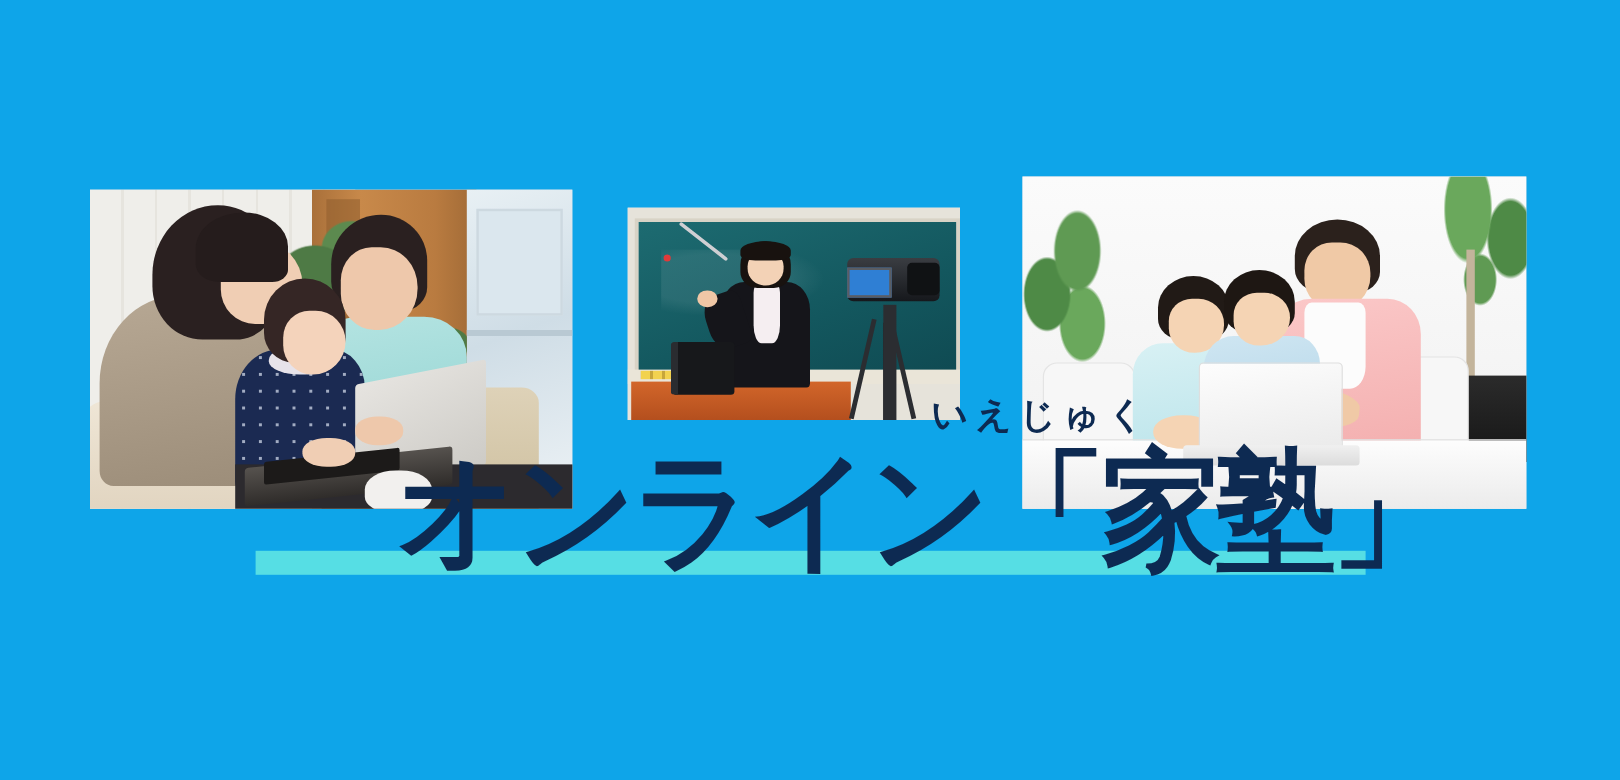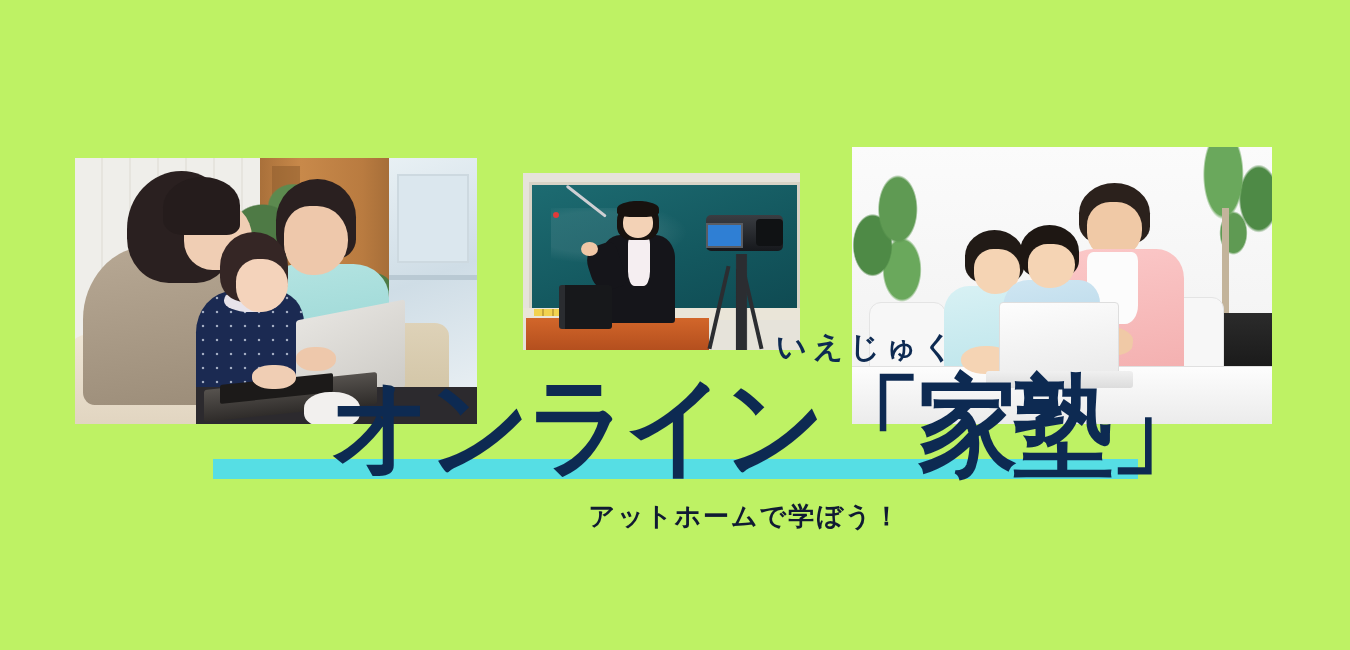--- a/index.html
+++ b/index.html
@@ -9,21 +9,21 @@
   body {
     width: 1350px;
     height: 650px;
     overflow: hidden;
     font-family: "Liberation Sans", sans-serif;
   }
   #banner {
     position: relative;
     width: 1350px;
     height: 650px;
-    background: #bef264;
+    background: #0ea5e9;
     overflow: hidden;
   }
 
   
   .photo {
     position: absolute;
     overflow: hidden;
     background: #dfe2e6;
   }
   .photo .scene { position:absolute; inset:0; }
@@ -316,16 +316,15 @@
       <div class="lyr p3-lap-s"></div>
       <div class="lyr p3-lap-b"></div>
     </div>
   </div>
 
   <div id="title-underline"></div>
 
   <div id="headline-group">
     <div id="headline-furigana">いえじゅく</div>
     <div id="headline-main">オンライン「家塾」</div>
-    <div id="headline-sub">アットホームで学ぼう！</div>
   </div>
 
 </div>
 
 </body></html>

